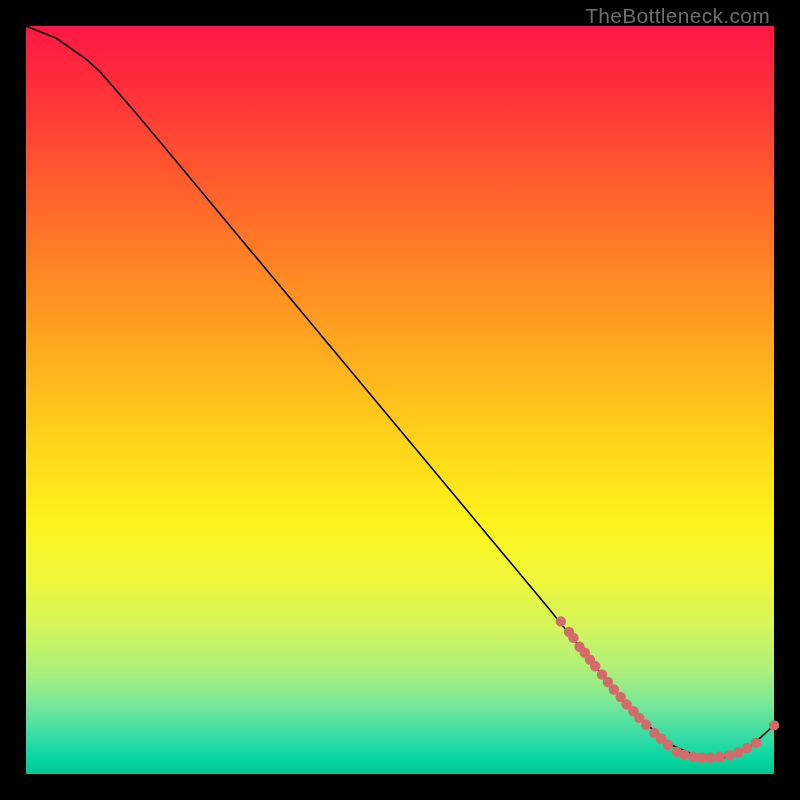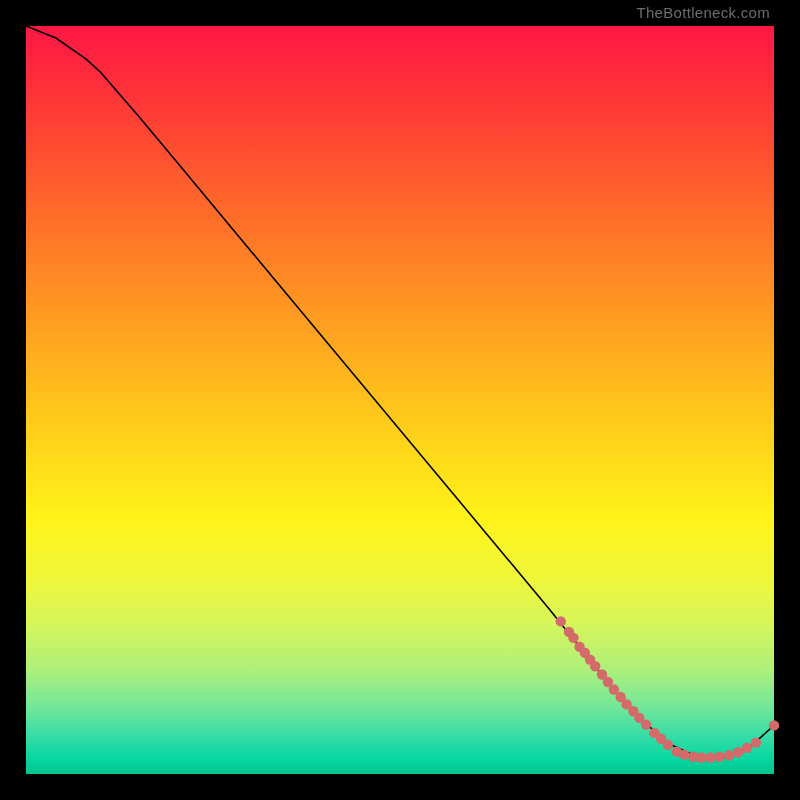--- a/index.html
+++ b/index.html
@@ -38,21 +38,21 @@
       #35dca6 95%,
       #06d6a0 98%,
       #04c48e 100%
     );
   }
   .watermark {
     position: absolute;
     top: 4px;
     right: 30px;
     color: #6d6d6d;
-    font-size: 15px;
+    font-size: 21px;
     font-weight: 500;
     letter-spacing: 0.3px;
     user-select: none;
   }
   svg.curve {
     position: absolute;
     left: 0; top: 0;
     width: 748px; height: 748px;
     overflow: visible;
   }

